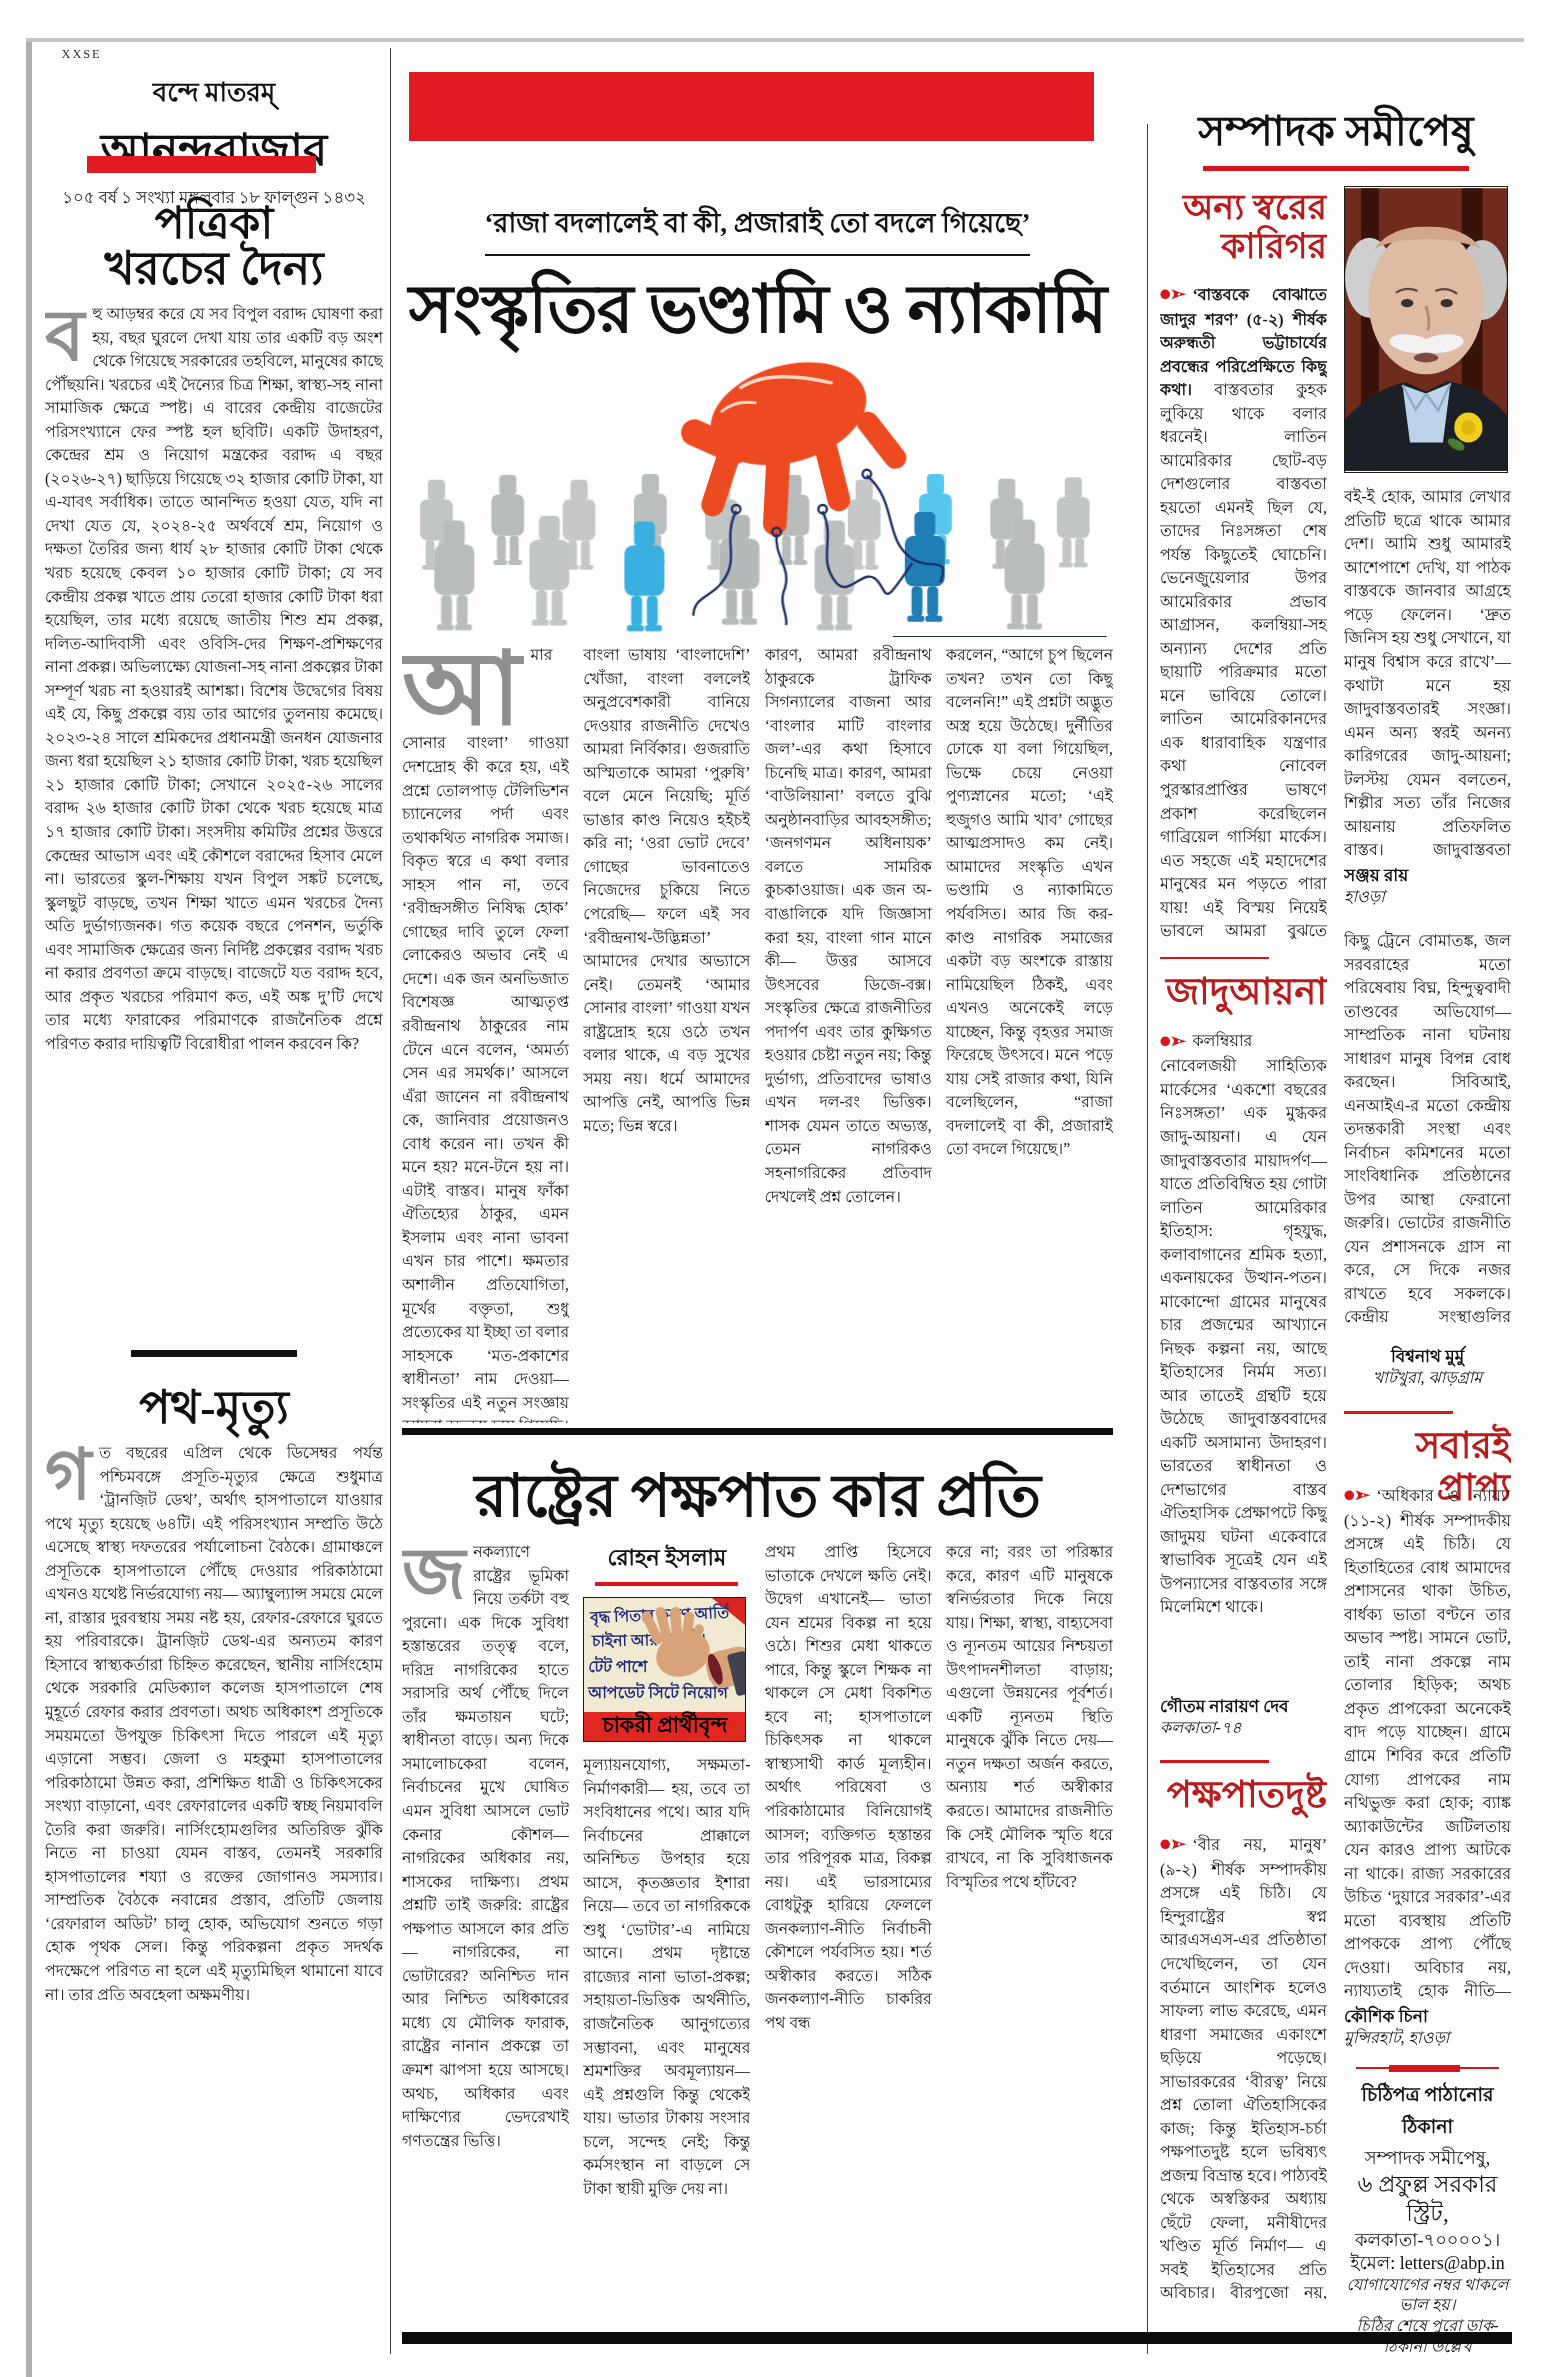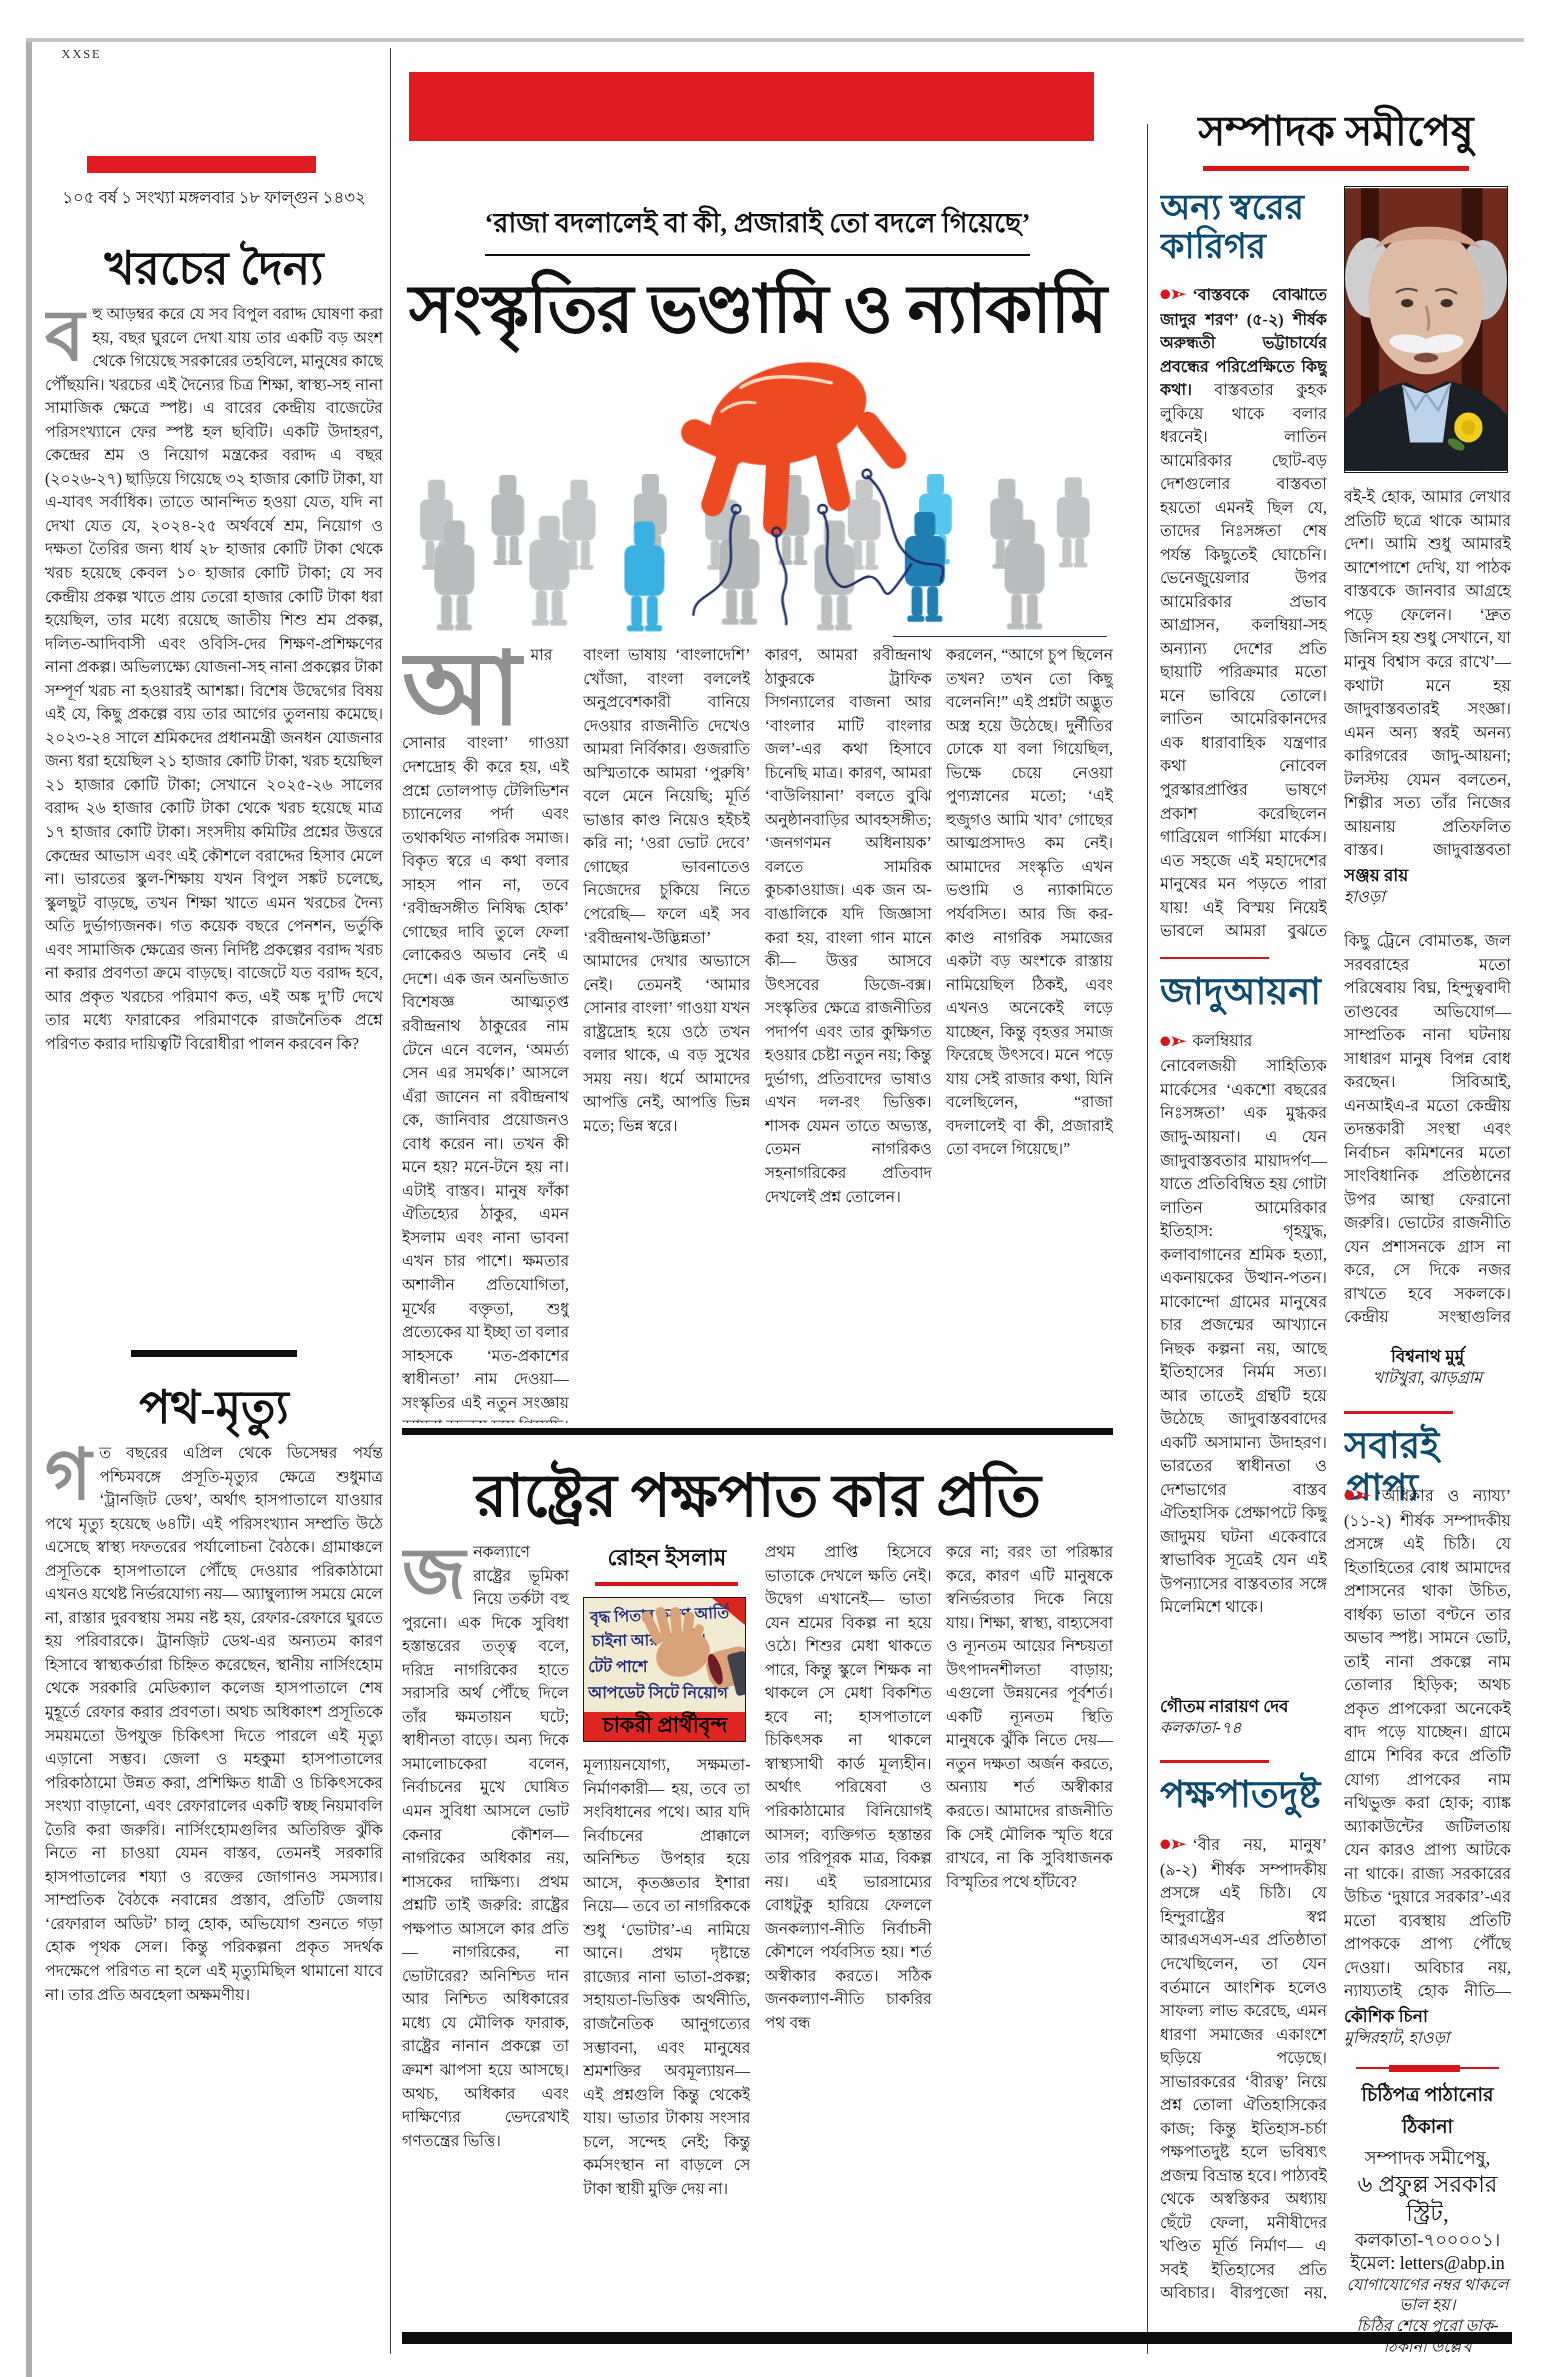--- a/index.html
+++ b/index.html
@@ -9,21 +9,21 @@
   .center{text-align:center;}
   .justify{text-align:justify;}
   .bodytext{font-size:15.7px;line-height:1.5;color:#141414;}
   .lettertext{font-size:16px;line-height:1.47;color:#141414;}
   .hidden-overflow{overflow:hidden;}
   .dropcap{float:left;font-weight:bold;color:#8f8f8f;font-size:71px;line-height:.82;padding:4.8px 7.6px 0 0;}
   .dropcap.big{font-size:102px;padding-right:9.5px;}
   .sig-name{font-weight:bold;font-size:17px;line-height:1.3;}
   .sig-place{font-style:italic;font-size:16px;line-height:1.3;}
   .sec-rule{height:2.9px;background:#d6161a;width:109px;}
-  .letter-head{font-weight:bold;font-size:35px;line-height:1.12;color:#0c4a6e;}
+  .letter-head{font-weight:bold;font-size:35px;line-height:1.12;color:#b91c1c;text-align:right;}
   .pen-icon{display:inline-block;vertical-align:middle;margin-right:4.8px;}
   .ed-rule{height:6.7px;background:#101010;}
   .gutter-col{flex:1 1 0;min-width:0;}
   .colrow{display:flex;gap:14.3px;}
   .byline{font-weight:bold;font-size:22px;}
   .italic{font-style:italic;}
 </style>
 </head>
 <body>
 
@@ -31,20 +31,24 @@
 
   <div class="abs" style="left:26px;top:38px;width:5.7px;height:2351px;background:#aeaeae;"></div>
   <div class="abs" style="left:26px;top:38px;width:1498px;height:4.3px;background:#c4c4c4;"></div>
 
   <div class="abs" style="left:390px;top:48px;width:1.4px;height:2306px;background:#3c3c3c;"></div>
   <div class="abs" style="left:1147px;top:124px;width:1.4px;height:2230px;background:#3c3c3c;"></div>
 
   <div class="abs" style="left:45px;top:43px;width:338px;height:2311px;">
     <div class="abs" style="left:16.6px;top:3.8px;font-size:12.4px;letter-spacing:1.9px;color:#2d2d2d;">XXSE</div>
 
+    <div class="abs center" style="left:0;top:28.5px;width:338px;">
+      <div style="font-size:26px;font-weight:bold;">বন্দে মাতরম্</div>
+      <div style="font-size:44px;font-weight:bold;margin-top:1px;">আনন্দবাজার পত্রিকা</div>
+    </div>
     <div class="abs" style="left:42px;top:113px;width:229px;height:17px;background:#e01b22;"></div>
     <div class="abs center" style="left:0;top:142px;width:338px;font-size:16.6px;">১০৫ বর্ষ ১ সংখ্যা মঙ্গলবার ১৮ ফাল্গুন ১৪৩২</div>
 
     <div class="abs center" style="left:0;top:190px;width:338px;font-size:46px;font-weight:bold;">খরচের দৈন্য</div>
     <div class="abs justify bodytext hidden-overflow" style="left:0;top:259px;width:338px;height:1027px;">
       <span class="dropcap">ব</span><span>হু আড়ম্বর করে যে সব বিপুল বরাদ্দ ঘোষণা করা হয়, বছর ঘুরলে দেখা যায় তার একটি বড় অংশ থেকে গিয়েছে সরকারের তহবিলে, মানুষের কাছে পৌঁছয়নি। খরচের এই দৈন্যের চিত্র শিক্ষা, স্বাস্থ্য-সহ নানা সামাজিক ক্ষেত্রে স্পষ্ট। এ বারের কেন্দ্রীয় বাজেটের পরিসংখ্যানে ফের স্পষ্ট হল ছবিটি। একটি উদাহরণ, কেন্দ্রের শ্রম ও নিয়োগ মন্ত্রকের বরাদ্দ এ বছর (২০২৬-২৭) ছাড়িয়ে গিয়েছে ৩২ হাজার কোটি টাকা, যা এ-যাবৎ সর্বাধিক। তাতে আনন্দিত হওয়া যেত, যদি না দেখা যেত যে, ২০২৪-২৫ অর্থবর্ষে শ্রম, নিয়োগ ও দক্ষতা তৈরির জন্য ধার্য ২৮ হাজার কোটি টাকা থেকে খরচ হয়েছে কেবল ১০ হাজার কোটি টাকা; যে সব কেন্দ্রীয় প্রকল্প খাতে প্রায় তেরো হাজার কোটি টাকা ধরা হয়েছিল, তার মধ্যে রয়েছে জাতীয় শিশু শ্রম প্রকল্প, দলিত-আদিবাসী এবং ওবিসি-দের শিক্ষণ-প্রশিক্ষণের নানা প্রকল্প। অভিল্যক্ষ্যে যোজনা-সহ নানা প্রকল্পের টাকা সম্পূর্ণ খরচ না হওয়ারই আশঙ্কা। বিশেষ উদ্বেগের বিষয় এই যে, কিছু প্রকল্পে ব্যয় তার আগের তুলনায় কমেছে। ২০২৩-২৪ সালে শ্রমিকদের প্রধানমন্ত্রী জনধন যোজনার জন্য ধরা হয়েছিল ২১ হাজার কোটি টাকা, খরচ হয়েছিল ২১ হাজার কোটি টাকা; সেখানে ২০২৫-২৬ সালের বরাদ্দ ২৬ হাজার কোটি টাকা থেকে খরচ হয়েছে মাত্র ১৭ হাজার কোটি টাকা। সংসদীয় কমিটির প্রশ্নের উত্তরে কেন্দ্রের আভাস এবং এই কৌশলে বরাদ্দের হিসাব মেলে না। ভারতের স্কুল-শিক্ষায় যখন বিপুল সঙ্কট চলেছে, স্কুলছুট বাড়ছে, তখন শিক্ষা খাতে এমন খরচের দৈন্য অতি দুর্ভাগ্যজনক। গত কয়েক বছরে পেনশন, ভর্তুকি এবং সামাজিক ক্ষেত্রের জন্য নির্দিষ্ট প্রকল্পের বরাদ্দ খরচ না করার প্রবণতা ক্রমে বাড়ছে। বাজেটে যত বরাদ্দ হবে, আর প্রকৃত খরচের পরিমাণ কত, এই অঙ্ক দু’টি দেখে তার মধ্যে ফারাকের পরিমাণকে রাজনৈতিক প্রশ্নে পরিণত করার দায়িত্বটি বিরোধীরা পালন করবেন কি?</span>
     </div>
 
     <div class="abs ed-rule" style="left:86px;top:1307px;width:166px;"></div>
     <div class="abs center" style="left:0;top:1329px;width:338px;font-size:46px;font-weight:bold;">পথ-মৃত্যু</div>

